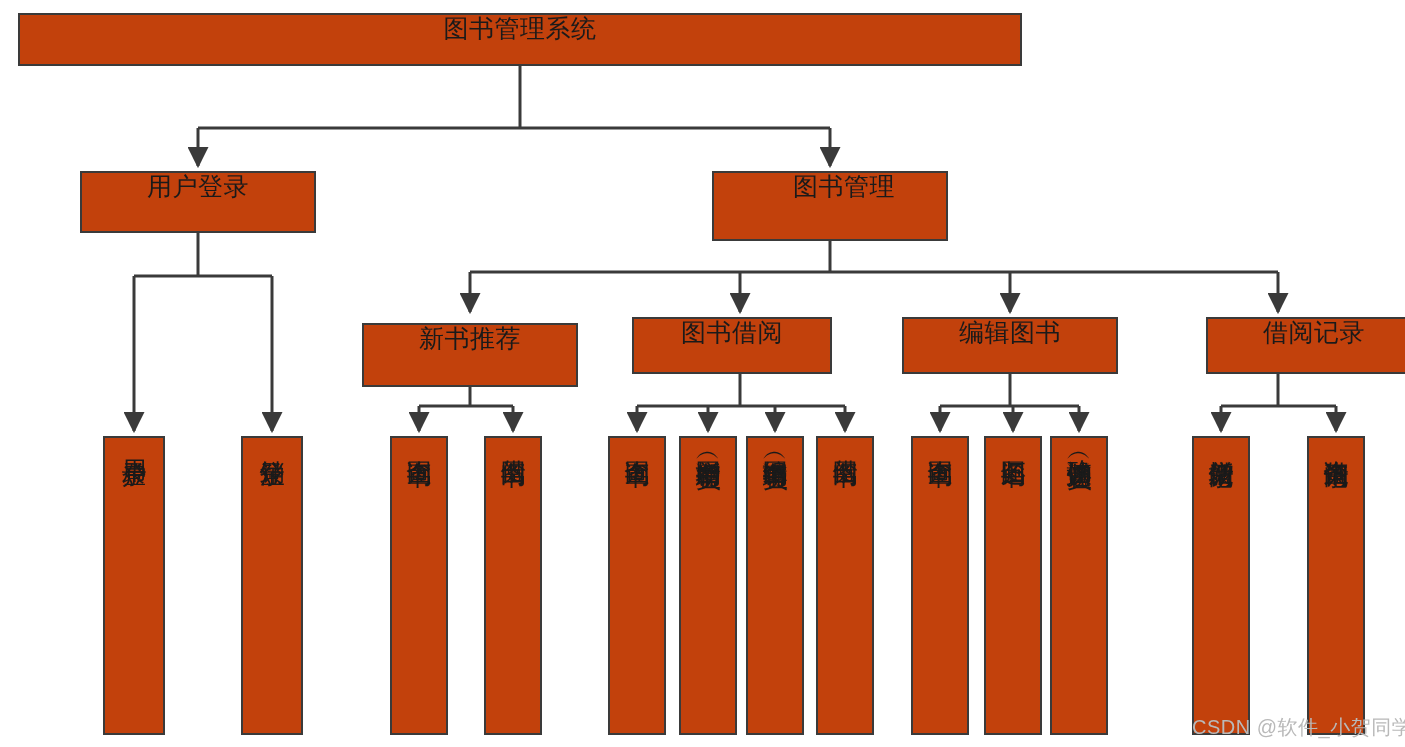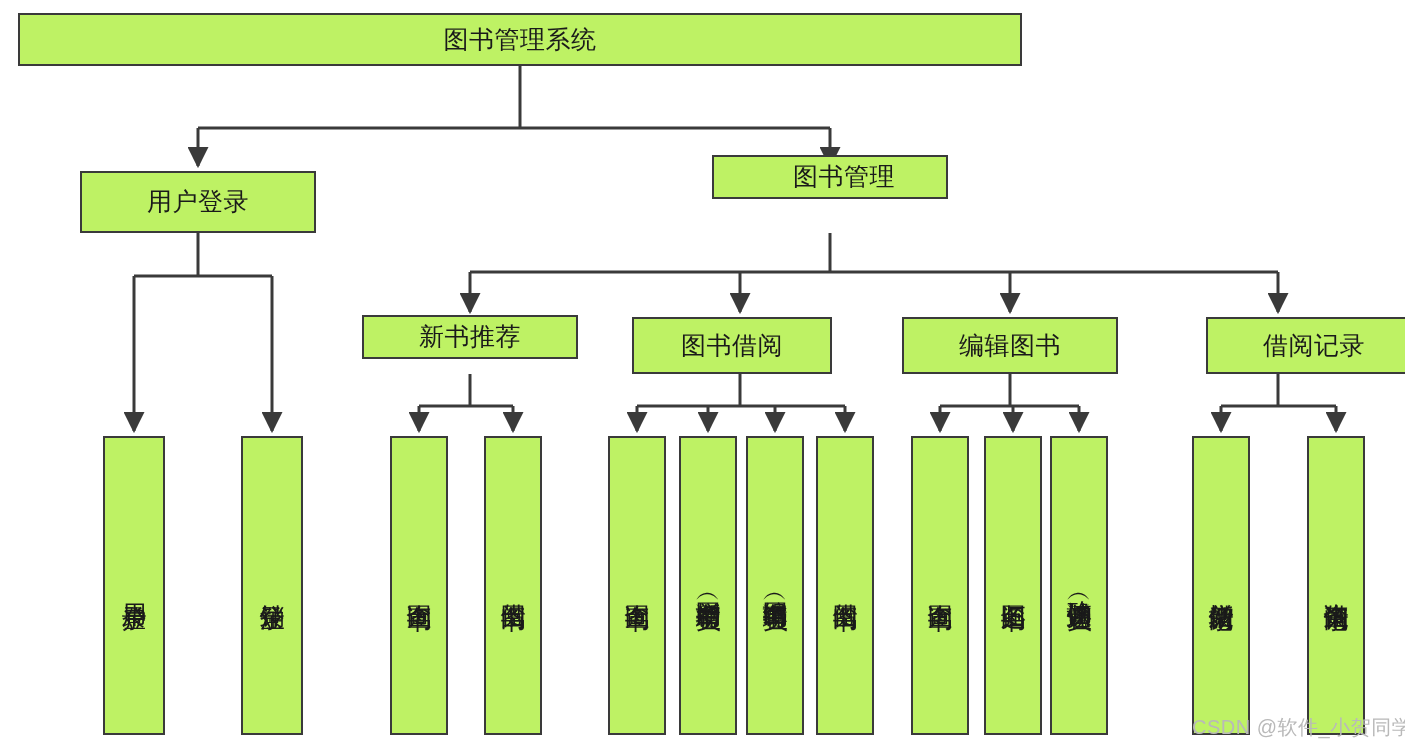--- a/index.html
+++ b/index.html
@@ -21,23 +21,23 @@
     position: absolute;
     left: 0;
     top: 0;
     width: 1405px;
     height: 747px;
   }
   .node-box {
     position: absolute;
     box-sizing: border-box;
     border: 2.5px solid #3a3a3a;
-    background: #bef264;
+    background: #c2410c;
     display: flex;
-    align-items: center;
+    align-items: flex-start;
     justify-content: center;
     overflow: hidden;
   }
   .node-label-h {
     font-size: 25px;
     color: #1a1a1a;
     line-height: 1.1;
     letter-spacing: 0.5px;
     white-space: nowrap;
   }
@@ -117,25 +117,25 @@
     </g>
   </svg>
 
   <div class="node-box" style="left: 18px; top: 13px; width: 1004px; height: 53px;">
     <span class="node-label-h">图书管理系统</span>
   </div>
 
   <div class="node-box" style="left: 80px; top: 171px; width: 236px; height: 62px;">
     <span class="node-label-h">用户登录</span>
   </div>
-  <div class="node-box" style="left: 712px; top: 155px; width: 236px; height: 44px; padding-left: 28px;">
+  <div class="node-box" style="left: 712px; top: 171px; width: 236px; height: 70px; padding-left: 28px;">
     <span class="node-label-h">图书管理</span>
   </div>
 
-  <div class="node-box" style="left: 362px; top: 315px; width: 216px; height: 44px;">
+  <div class="node-box" style="left: 362px; top: 323px; width: 216px; height: 64px;">
     <span class="node-label-h">新书推荐</span>
   </div>
   <div class="node-box" style="left: 632px; top: 317px; width: 200px; height: 57px;">
     <span class="node-label-h">图书借阅</span>
   </div>
   <div class="node-box" style="left: 902px; top: 317px; width: 216px; height: 57px;">
     <span class="node-label-h">编辑图书</span>
   </div>
   <div class="node-box" style="left: 1170px; top: 317px; width: 216px; height: 57px; margin-left: 36px;">
     <span class="node-label-h">借阅记录</span>

